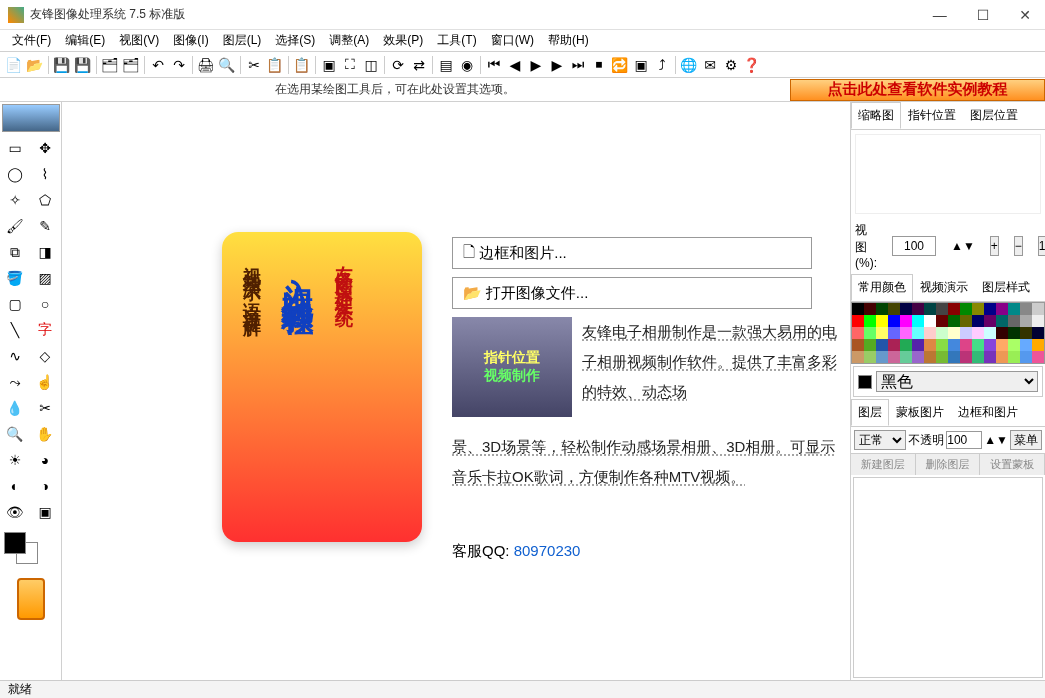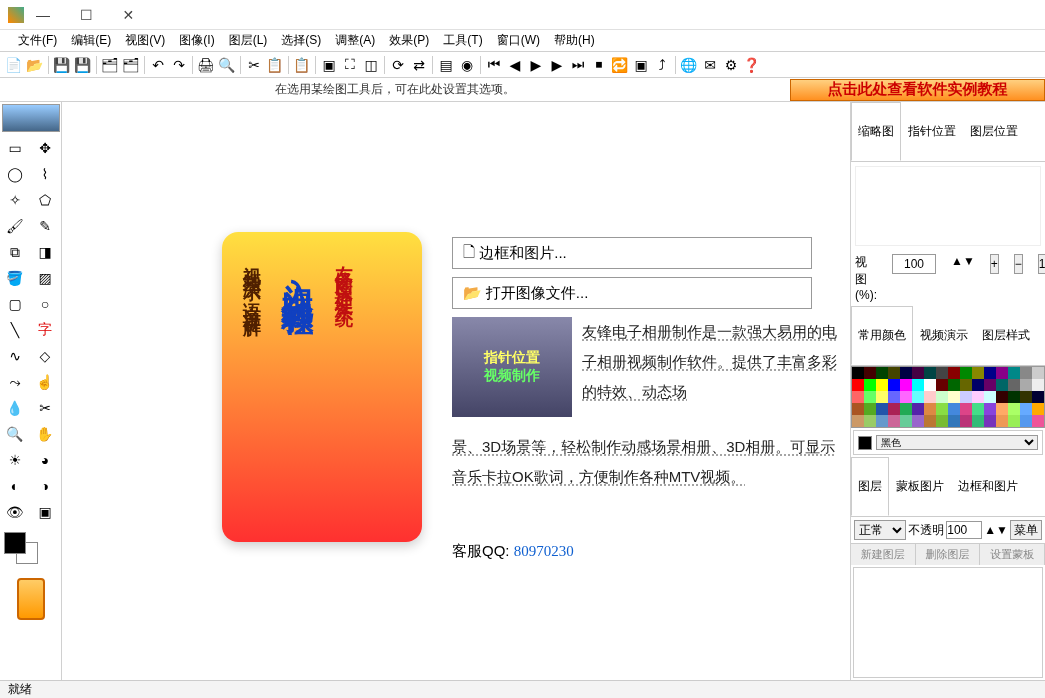--- a/index.html
+++ b/index.html
@@ -2,21 +2,21 @@
 <html><head>
 <meta charset="utf-8">
 <style>
 * { margin: 0; padding: 0; box-sizing: border-box; font-family: "Microsoft YaHei", SimSun, sans-serif; }
 body { width: 1045px; height: 698px; background: #fff; font-size: 12px; overflow: hidden; }
 .titlebar { height: 30px; background: #fff; display: flex; align-items: center; padding: 0 8px; border-bottom: 1px solid #e0e0e0; }
 .titlebar .app-icon { width: 16px; height: 16px; background: linear-gradient(45deg,#f80,#4a8); margin-right: 6px; }
 .titlebar .title { flex: 1; font-size: 12px; color: #333; }
 .win-controls { display: flex; gap: 18px; font-size: 14px; color: #444; }
 .win-controls span { cursor: pointer; padding: 2px 6px; }
-.menubar { height: 22px; display: flex; align-items: center; padding: 0 12px; gap: 2px; border-bottom: 1px solid #d0d0d0; }
+.menubar { height: 22px; display: flex; align-items: center; padding: 0 6px; gap: 2px; border-bottom: 1px solid #d0d0d0; }
 .menubar .menu { padding: 2px 6px; cursor: pointer; font-size: 12px; }
 .toolbar { height: 26px; display: flex; align-items: center; padding: 2px 4px; border-bottom: 1px solid #d0d0d0; gap: 1px; }
 .tb-btn { width: 20px; height: 20px; display: flex; align-items: center; justify-content: center; cursor: pointer; font-size: 14px; }
 .tb-sep { width: 1px; height: 18px; background: #ccc; margin: 0 2px; }
 .optionbar { height: 24px; display: flex; align-items: center; border-bottom: 1px solid #d0d0d0; }
 .optionbar .hint { flex: 1; text-align: center; font-size: 12px; color: #333; }
 .banner { width: 255px; height: 22px; background: linear-gradient(#ffd080,#ff9020); color: #c00; font-size: 15px; font-weight: bold; display: flex; align-items: center; justify-content: center; border: 1px solid #c60; cursor: pointer; }
 .main { display: flex; height: 578px; }
 .leftcol { width: 62px; border-right: 1px solid #d0d0d0; }
 .preview { width: 58px; height: 28px; margin: 2px; background: linear-gradient(#9cf,#468); border: 1px solid #999; }
@@ -30,49 +30,50 @@
 .tutorial-card { position: absolute; left: 160px; top: 130px; width: 200px; height: 310px; border-radius: 16px; background: linear-gradient(#ffe040,#ff3030); display: flex; padding: 20px 12px; box-shadow: 0 4px 12px rgba(0,0,0,0.2); }
 .vcol { writing-mode: vertical-rl; font-size: 20px; font-weight: bold; padding: 0 6px; letter-spacing: 6px; }
 .vcol.blue { color: #1040c0; font-size: 32px; }
 .vcol.red { color: #c01010; font-size: 18px; }
 .vcol.dark { color: #502000; font-size: 18px; }
 .action-btn { position: absolute; width: 360px; height: 32px; border: 1px solid #999; background: #fff; display: flex; align-items: center; padding: 0 10px; font-size: 15px; cursor: pointer; }
 .desc-img { position: absolute; left: 390px; top: 215px; width: 120px; height: 100px; background: linear-gradient(#88a,#446); display: flex; flex-direction: column; align-items: center; justify-content: center; color: #6cf; font-size: 14px; font-weight: bold; }
 .desc-text { position: absolute; left: 520px; top: 215px; width: 260px; font-size: 15px; line-height: 2; color: #222; }
 .desc-text2 { position: absolute; left: 390px; top: 330px; width: 390px; font-size: 15px; line-height: 2; color: #222; }
 .qq { position: absolute; left: 390px; top: 440px; font-size: 15px; }
-.qq .num { color: #1060d0; font-family: Liberation Serif, serif; }
+.qq .num { color: #1060d0; }
 .rightcol { width: 195px; border-left: 1px solid #d0d0d0; display: flex; flex-direction: column; }
 .tabrow { display: flex; border-bottom: 1px solid #ccc; }
-.tab { padding: 20px 6px; font-size: 12px; border: 1px solid transparent; cursor: pointer; }
+.tab { padding: 4px 6px; font-size: 12px; border: 1px solid transparent; cursor: pointer; }
 .tab.active { background: #fff; border: 1px solid #ccc; border-bottom: 1px solid #fff; }
 .panel { padding: 4px; }
 .thumb-area { height: 80px; border: 1px solid #eee; }
-.viewrow { display: flex; gap: 15px; padding: 4px; font-size: 12px; }
+.viewrow { display: flex; align-items: center; gap: 15px; padding: 4px; font-size: 12px; }
 .spin { width: 44px; height: 20px; border: 1px solid #999; text-align: center; font-size: 12px; }
 .sq-btn { width: 20px; height: 20px; border: 1px solid #999; background: #eee; display: flex; align-items: center; justify-content: center; cursor: pointer; font-size: 12px; }
 .palette { display: grid; grid-template-columns: repeat(16, 1fr); gap: 0; border: 1px solid #999; }
 .palette div { height: 12px; cursor: pointer; }
 .colorname { display: flex; align-items: center; gap: 4px; padding: 4px; border: 1px solid #ccc; margin: 2px; }
 .colorname .sw { width: 14px; height: 14px; background: #000; border: 1px solid #888; }
-.colorname select { flex: 1; font-size: 10px; border: 1px solid #999; }
+.colorname select { flex: 1; font-size: 16px; border: 1px solid #999; }
 .layer-ctrl { display: flex; align-items: center; gap: 2px; padding: 3px; }
 .layer-ctrl select { flex: 1; font-size: 12px; border: 1px solid #999; height: 20px; }
 .layer-ctrl input { width: 36px; height: 18px; font-size: 12px; border: 1px solid #999; }
 .btnrow { display: flex; border-top: 1px solid #ccc; }
 .btnrow .b { flex: 1; text-align: center; padding: 3px 0; font-size: 11px; color: #888; background: #eee; border-right: 1px solid #ccc; cursor: pointer; }
 .layer-list { flex: 1; border: 1px solid #ccc; margin: 2px; }
 .statusbar { height: 18px; border-top: 1px solid #ccc; display: flex; align-items: center; padding: 0 8px; font-size: 12px; background: #f4f4f4; }
 u.dot { text-decoration: underline dotted #888; text-underline-offset: 3px; }
 </style>
 </head>
 <body>
 
 <div class="titlebar">
   <div class="app-icon"></div>
+  <div class="title">友锋图像处理系统 7.5 标准版</div>
   <div class="win-controls">
     <span>—</span>
     <span>☐</span>
     <span>✕</span>
   </div>
 </div>
 
 <div class="menubar">
   <div class="menu">文件(F)</div>
   <div class="menu">编辑(E)</div>

